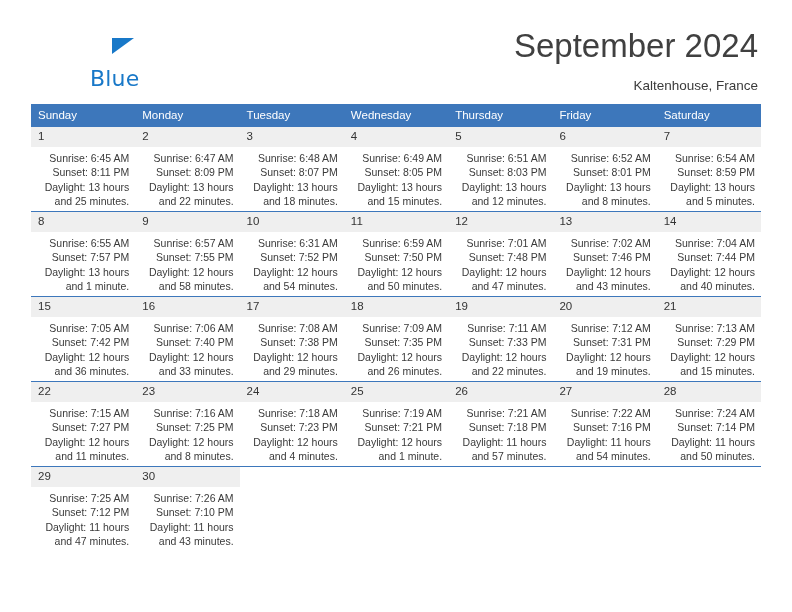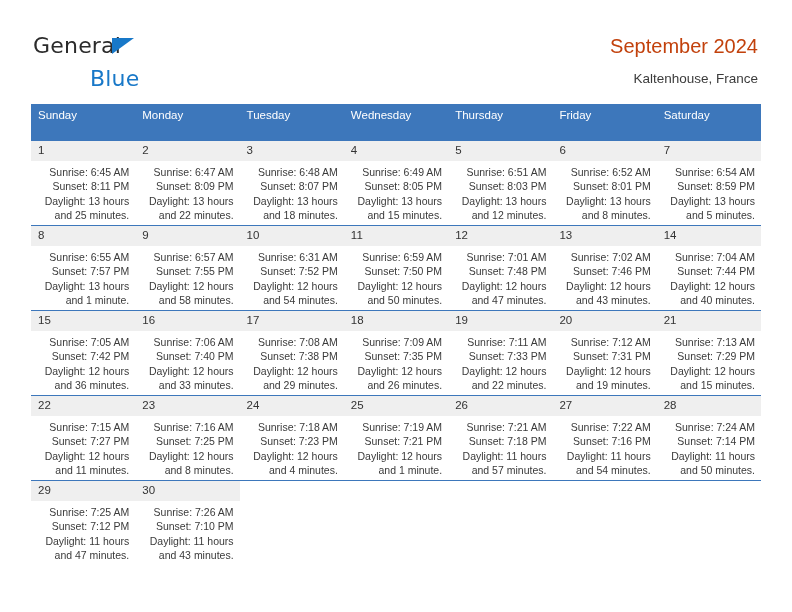--- a/index.html
+++ b/index.html
@@ -64,28 +64,28 @@
     font-family: "DejaVu Sans", sans-serif;
     margin-top: 12px;
   }
   .title-block {
     position: absolute;
     right: 34px;
     top: 30px;
     text-align: right;
   }
   .cal-title {
-    font-size: 20px;
-    color: #c2410c;
+    font-size: 33px;
+    color: #404040;
     font-weight: normal;
     line-height: 32px;
     white-space: nowrap;
   }
   .cal-subtitle {
-    margin-top: 9px;
+    margin-top: 16px;
     font-size: 13.5px;
     color: #3b3b3b;
     line-height: 16px;
     white-space: nowrap;
   }
 
   
   .calendar {
     position: absolute;
     left: 31px;
@@ -93,21 +93,21 @@
     width: 730px;
     border-collapse: collapse;
     table-layout: fixed;
   }
   .calendar th {
     background: #3d77bb;
     color: #ffffff;
     font-size: 11.5px;
     font-weight: normal;
     text-align: left;
-    padding: 5px 0 19px 7px;
+    padding: 5px 0 5px 7px;
     height: 12px;
     border: none;
   }
   .calendar td {
     vertical-align: top;
     padding: 0;
     border: none;
     border-top: 1.6px solid #3d77bb;
     width: 104.28px;
   }
@@ -141,21 +141,20 @@
   }
 </style>
 </head>
 <body>
 
 <div class="page">
 
   <div class="header">
 
     <div class="logo">
-      <span class="logo-general">General</span>
       <span class="logo-tri"></span>
       <span class="logo-blue">Blue</span>
     </div>
 
     <div class="title-block">
       <div class="cal-title">September 2024</div>
       <div class="cal-subtitle">Kaltenhouse, France</div>
     </div>
 
   </div>

